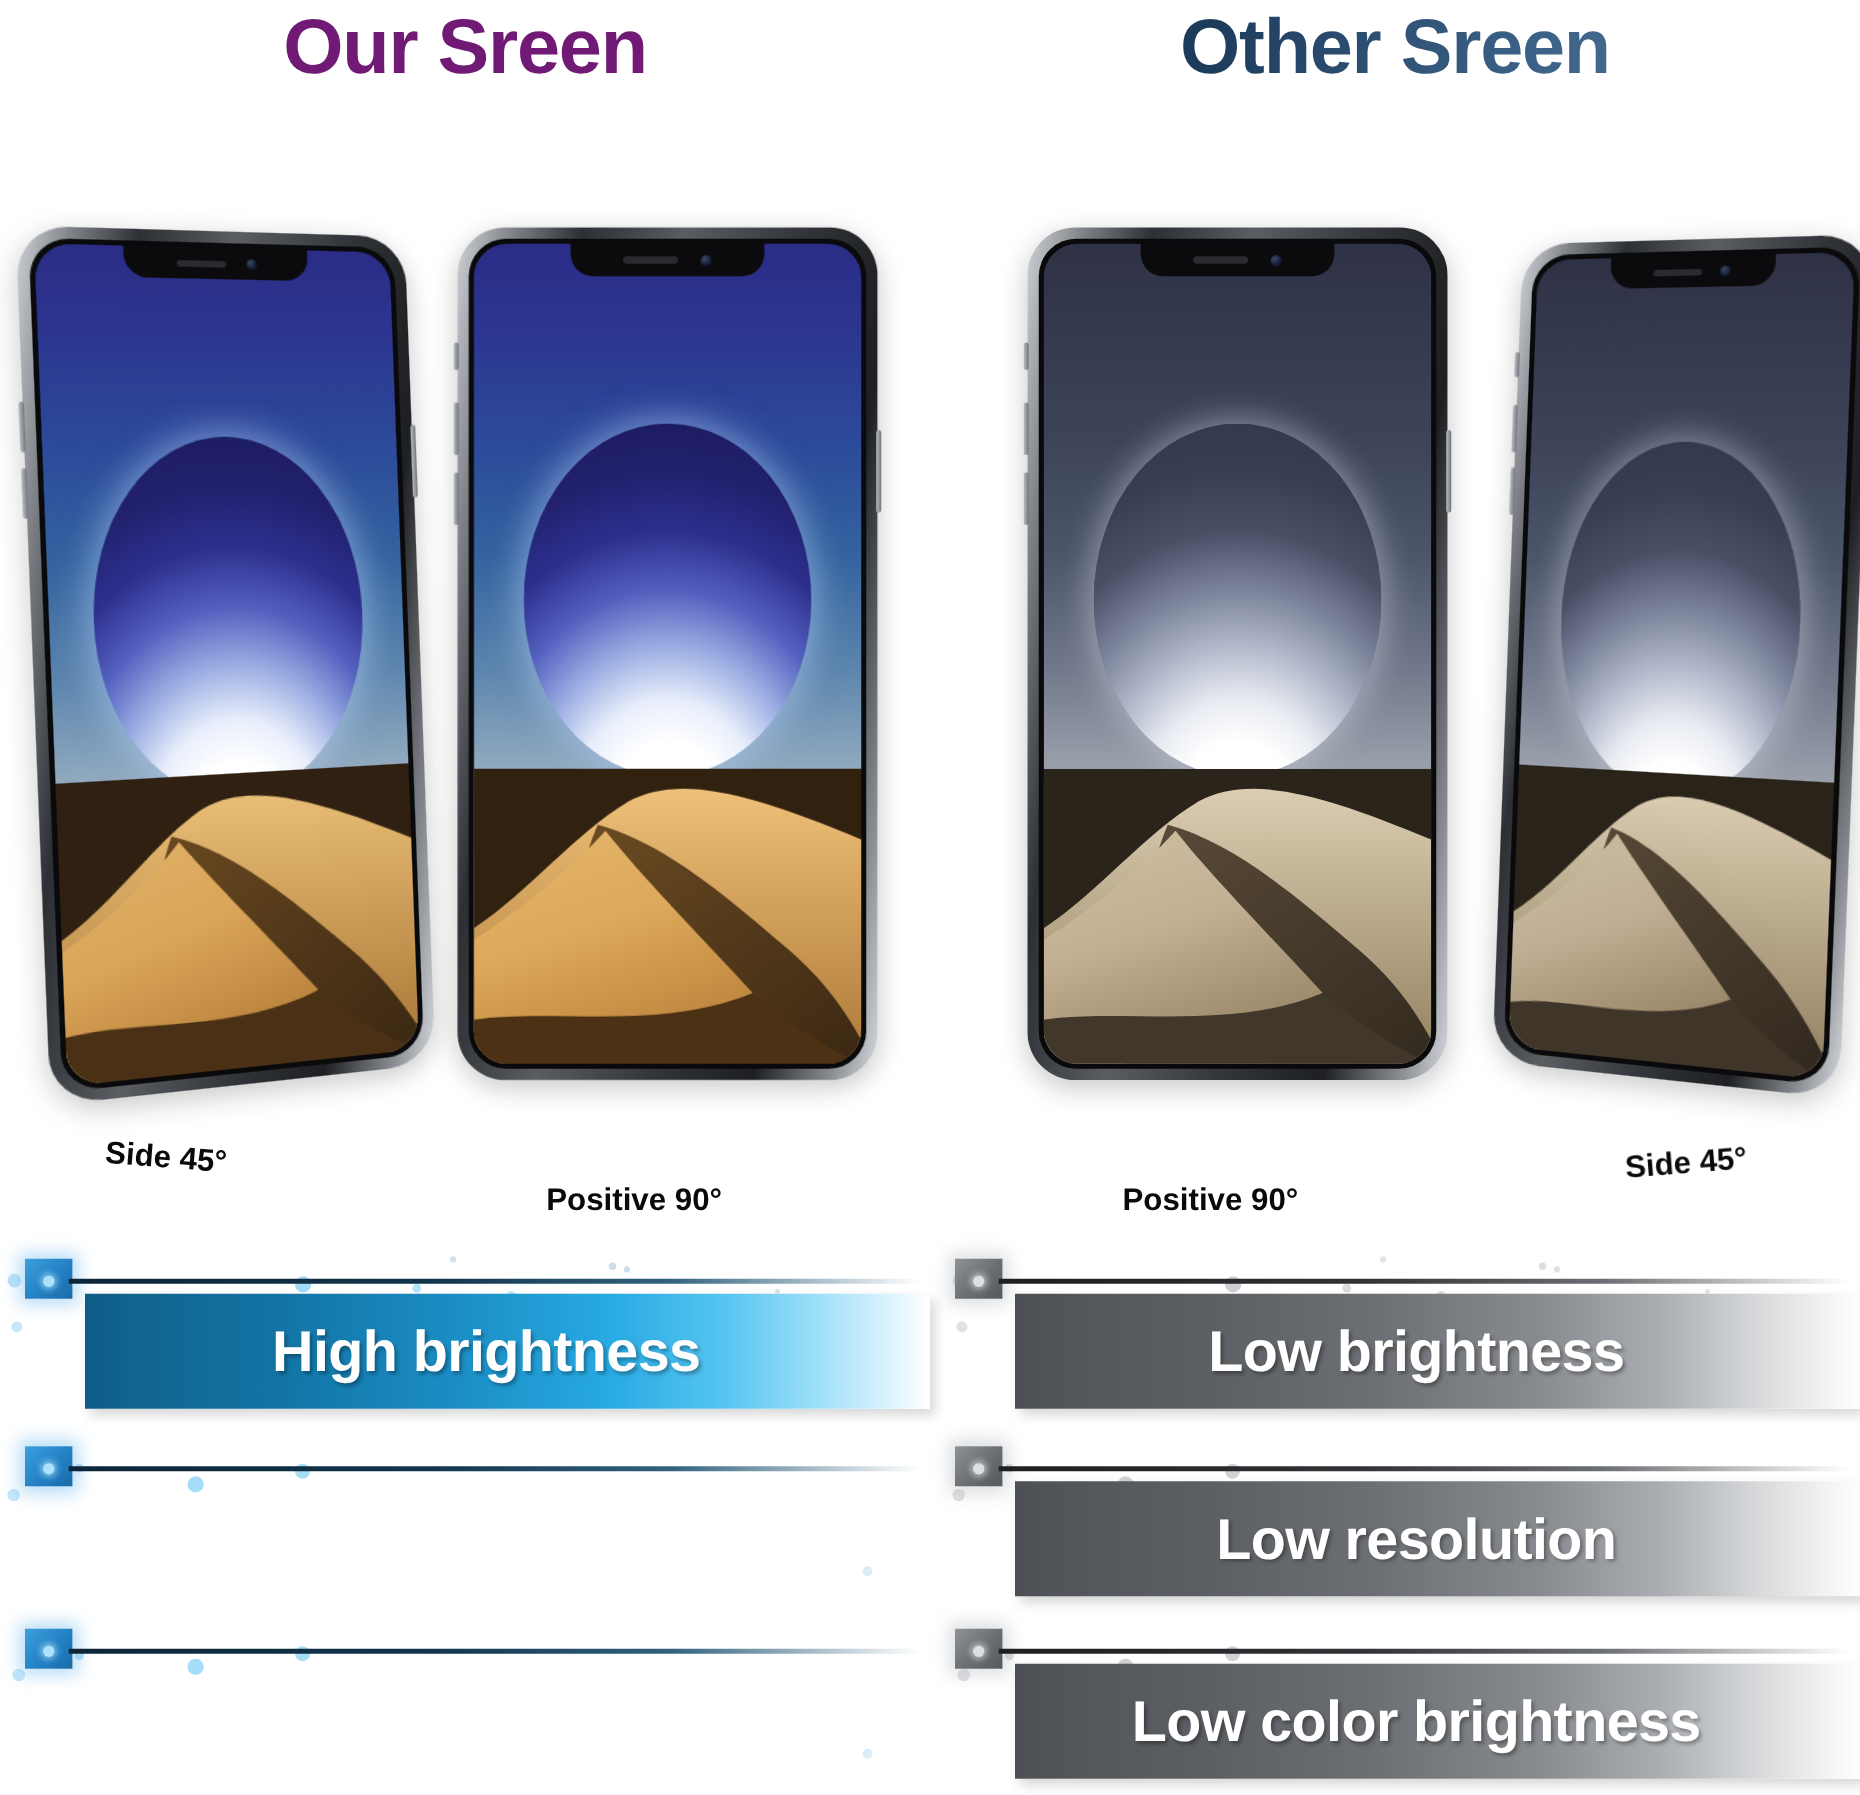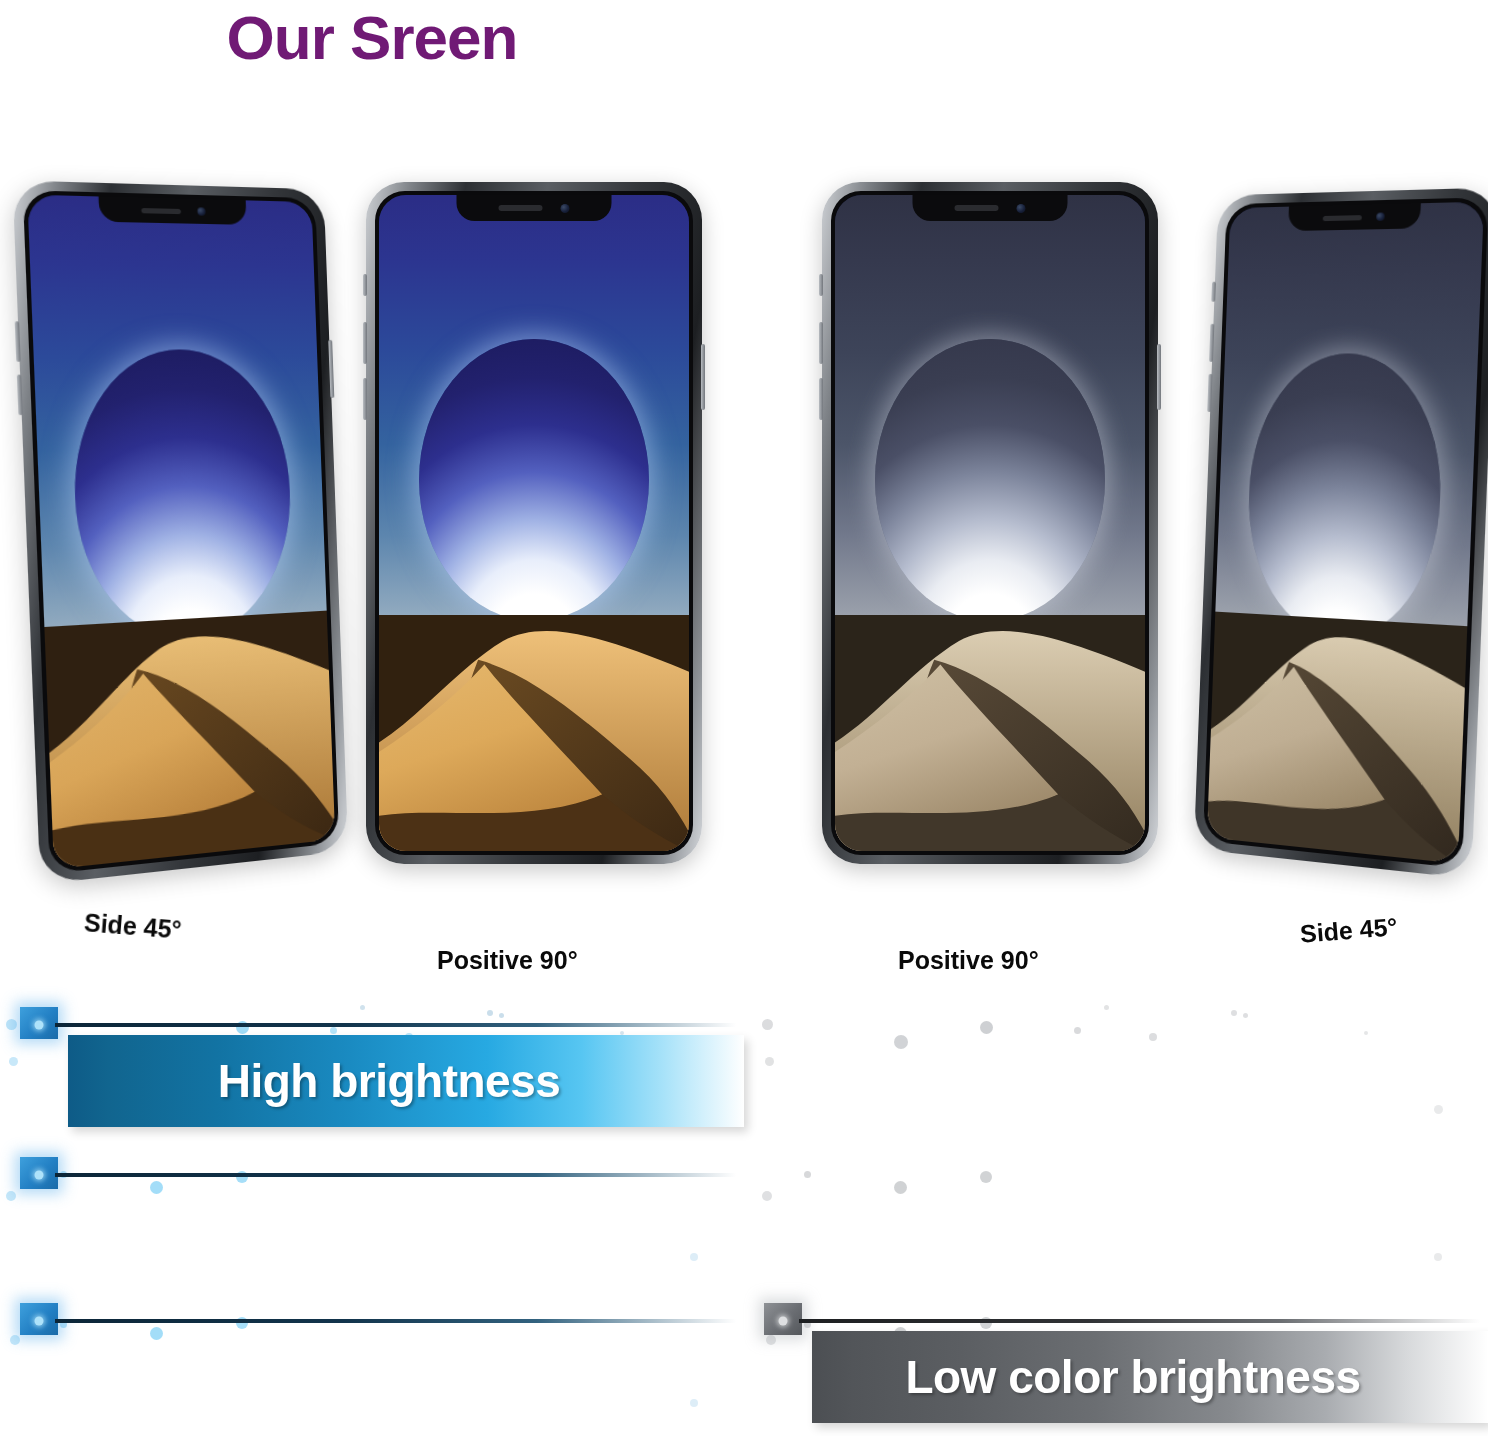--- a/index.html
+++ b/index.html
@@ -167,20 +167,21 @@
   }
 
   
   .bokeh { position: absolute; border-radius: 50%; pointer-events: none; }
 </style>
 </head>
 <body>
 
 <div class="titles">
   <div class="title" id="title-ours">Our Sreen</div>
+  <div class="title" id="title-other">Other Sreen</div>
 </div>
 
 <div class="phone-stage">
 
   <div class="phone" id="phone-1">
     <div class="phone-inner">
       <div class="screen">
         <div class="sky"></div>
         <div class="moon" style="left:12%;top:23%;width:76%;height:44%;"></div>
         <div class="dunes">
@@ -414,21 +415,39 @@
     <span class="bokeh" style="left:150px;top:186px;width:13px;height:13px;background:rgba(185,188,192,0.68);"></span>
     <span class="bokeh" style="left:18px;top:196px;width:10px;height:10px;background:rgba(175,178,182,0.4);"></span>
     <span class="bokeh" style="left:236px;top:176px;width:12px;height:12px;background:rgba(185,188,192,0.66);"></span>
     <span class="bokeh" style="left:690px;top:258px;width:8px;height:8px;background:rgba(200,202,205,0.4);"></span>
     <span class="bokeh" style="left:60px;top:326px;width:7px;height:7px;background:rgba(175,178,182,0.5);"></span>
     <span class="bokeh" style="left:150px;top:332px;width:13px;height:13px;background:rgba(185,188,192,0.68);"></span>
     <span class="bokeh" style="left:236px;top:322px;width:12px;height:12px;background:rgba(185,188,192,0.66);"></span>
     <span class="bokeh" style="left:22px;top:340px;width:10px;height:10px;background:rgba(175,178,182,0.4);"></span>
     <span class="bokeh" style="left:690px;top:404px;width:8px;height:8px;background:rgba(200,202,205,0.4);"></span>
 
-
+    <div class="feature-row r0">
+      <div class="badge">
+        <span class="dot"></span>
+      </div>
+      <div class="connector"></div>
+      <div class="bar">
+        <span class="bar-text">Low brightness</span>
+      </div>
+    </div>
+
+    <div class="feature-row r1">
+      <div class="badge">
+        <span class="dot"></span>
+      </div>
+      <div class="connector"></div>
+      <div class="bar">
+        <span class="bar-text">Low resolution</span>
+      </div>
+    </div>
 
     <div class="feature-row r2">
       <div class="badge">
         <span class="dot"></span>
       </div>
       <div class="connector"></div>
       <div class="bar">
         <span class="bar-text">Low color brightness</span>
       </div>
     </div>

